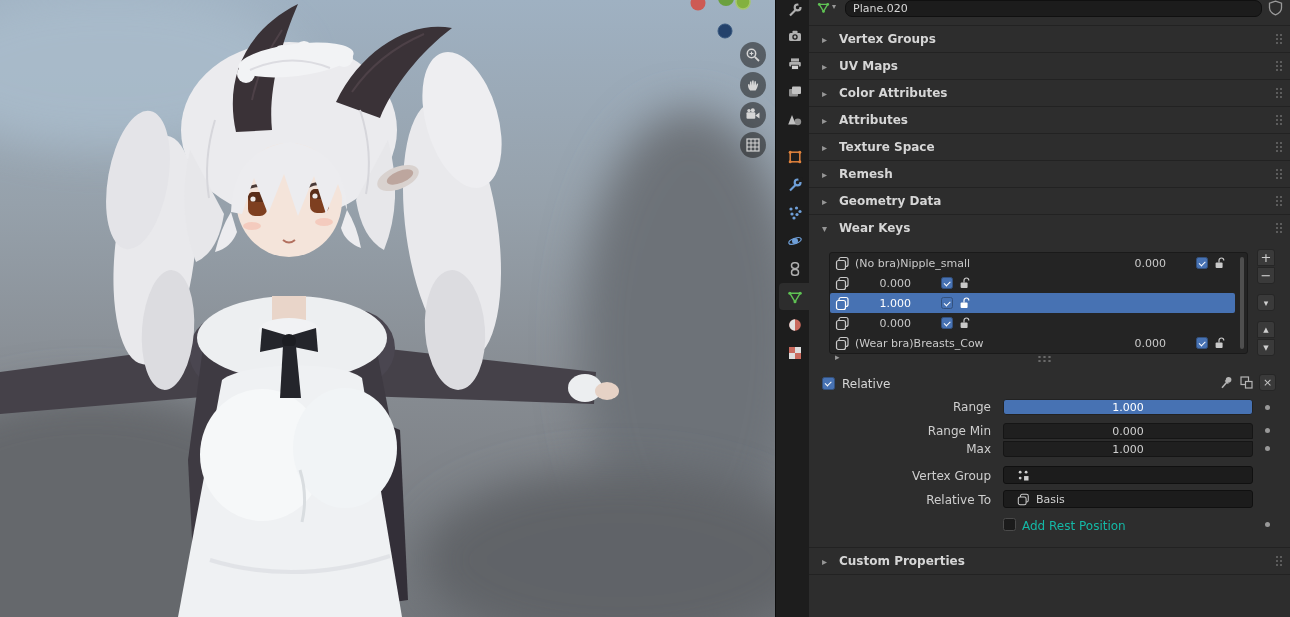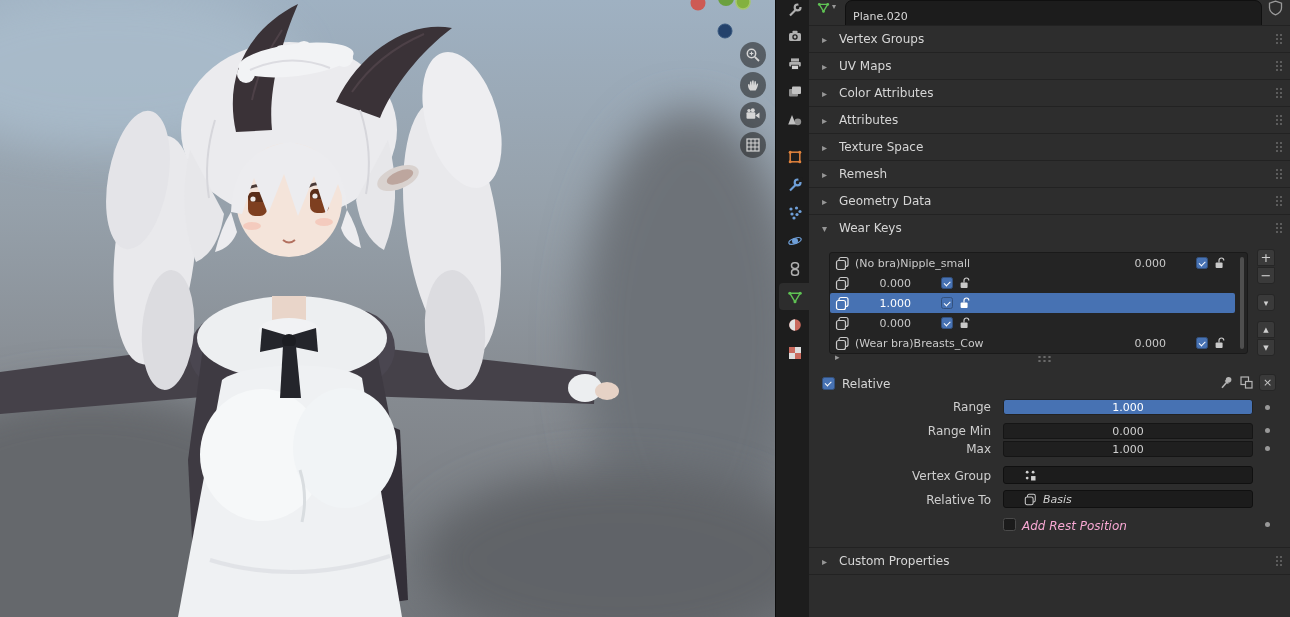--- a/index.html
+++ b/index.html
@@ -14,27 +14,27 @@
   
   .tabstrip{position:absolute;left:775px;top:0;width:34px;height:617px;background:#1d1d1d;border-left:1px solid #0d0d0d;}
   .tab{position:absolute;left:3px;width:31px;height:27px;display:flex;align-items:center;justify-content:center;}
   .tab.active{background:#2d2d2d;border-radius:4px 0 0 4px;}
 
   
   .main{position:absolute;left:809px;top:0;width:481px;height:617px;background:#2d2d2d;font-size:12px;}
   .idicon{position:absolute;left:8px;top:1px;}
   .idchev{position:absolute;left:23px;top:2px;font-size:8px;color:#999;}
   .idfield{position:absolute;left:36px;top:0;right:28px;height:15px;background:#1c1c1c;border:1px solid #101010;
-           border-radius:7px;display:flex;align-items:center;padding:8px 7px;font-size:11px;color:#d8d8d8;}
+           border-radius:7px;display:flex;align-items:center;padding:0 7px;font-size:11px;color:#d8d8d8;}
   .shield{position:absolute;right:7px;top:0;}
 
   .phead{position:absolute;left:0;width:100%;height:27px;display:flex;align-items:center;gap:7px;
          padding-left:13px;border-top:1px solid #222;box-sizing:border-box;background:#2d2d2d;}
   .phead .chev{color:#969696;font-size:10px;width:10px;flex:none;}
-  .plabel{color:#d6d6d6;}
+  .plabel{color:#d6d6d6;font-weight:bold;}
   .grip{position:absolute;right:7px;top:50%;margin-top:-6px;width:8px;height:12px;
         background-image:radial-gradient(circle,#5c5c5c 1px,transparent 1.3px);background-size:4px 4px;}
   .divider{position:absolute;left:0;width:100%;height:1px;background:#222;}
 
   
   .sklist{position:absolute;left:20px;top:252px;width:419px;height:102px;background:#242424;
           border:1px solid #1a1a1a;border-radius:3px;box-sizing:border-box;overflow:hidden;}
   .skrow{position:relative;height:20px;display:flex;align-items:center;gap:5px;
          padding:0 8px 0 5px;margin-right:12px;font-size:11px;color:#c9c9c9;}
   .skrow.sel{background:#4772b3;color:#fff;border-radius:2px;}
@@ -63,24 +63,24 @@
   .xbtn{position:absolute;right:14px;top:374px;width:17px;height:17px;background:#3a3a3a;border:1px solid #262626;
         border-radius:3px;box-sizing:border-box;color:#c6c6c6;font-size:11px;display:flex;align-items:center;justify-content:center;}
 
   .flabel{position:absolute;right:299px;color:#cfcfcf;}
   .slider{position:absolute;left:194px;width:250px;height:16px;background:#4772b3;border:1px solid #222;
           box-sizing:border-box;border-radius:3px;display:flex;align-items:center;justify-content:center;
           font-size:11px;color:#fff;}
   .numfield{position:absolute;left:194px;width:250px;height:16px;background:#1f1f1f;border:1px solid #151515;
           box-sizing:border-box;display:flex;align-items:center;justify-content:center;font-size:11px;color:#d0d0d0;}
   .idselect{position:absolute;left:194px;width:250px;height:18px;background:#1c1c1c;border:1px solid #101010;
-          box-sizing:border-box;border-radius:3px;display:flex;align-items:center;gap:6px;padding:0 20px;
-          font-size:11px;color:#d0d0d0;font-style:italic;}
+          box-sizing:border-box;border-radius:3px;display:flex;align-items:center;gap:6px;padding:0 13px;
+          font-size:11px;color:#d0d0d0;}
   .dot{position:absolute;right:20px;width:5px;height:5px;border-radius:50%;background:#989898;}
-  .arlabel{position:absolute;left:213px;color:#f9a8d4;font-style:italic;}
+  .arlabel{position:absolute;left:213px;color:#14b8a6;}
   .archeck{position:absolute;left:194px;top:518px;width:13px;height:13px;}
 </style>
 </head>
 <body>
 
 <div class="screen">
 
   <div class="viewport">
     <svg width="775" height="617" viewBox="0 0 775 617">
       <defs>

